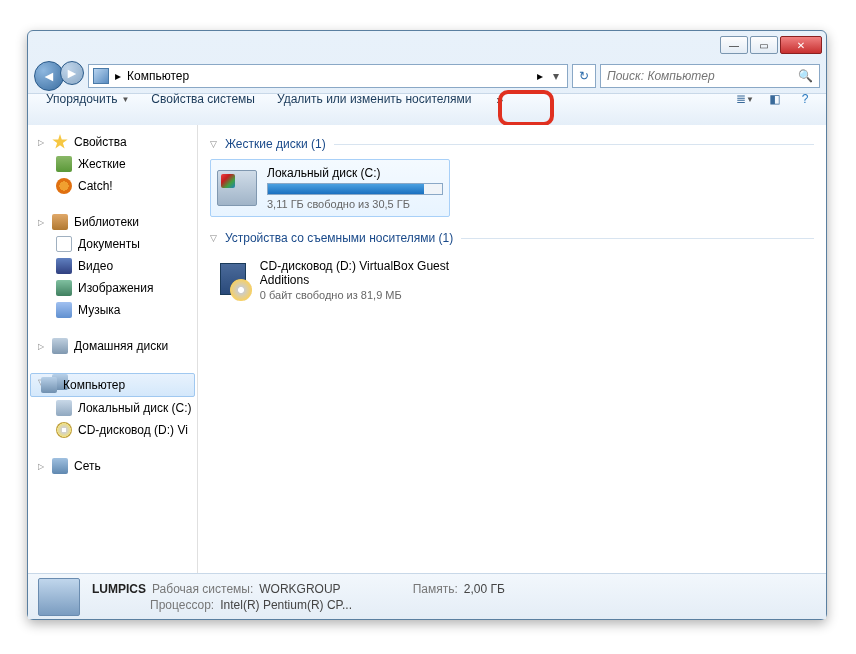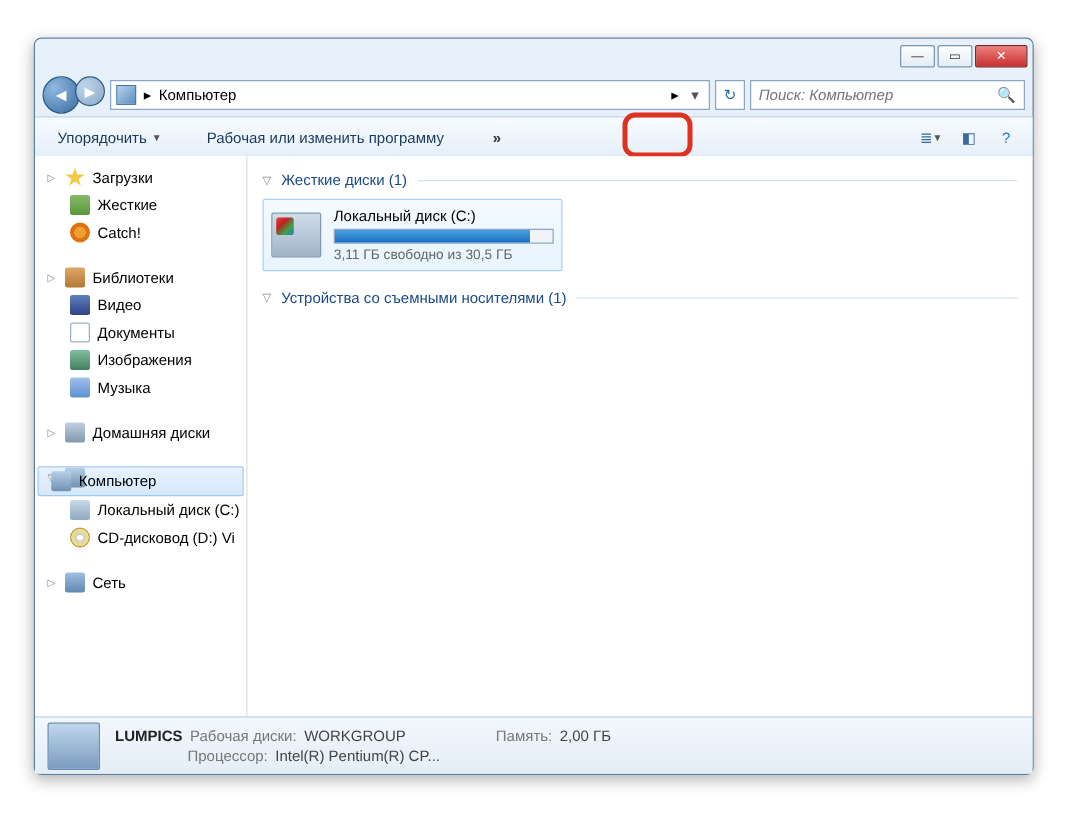--- a/index.html
+++ b/index.html
@@ -22,21 +22,21 @@
 .navarrow.fwd { width:24px; height:24px; margin-left:-4px; background: radial-gradient(circle at 30% 30%, #c0d5ea, #8aa8c6); }
 .addressbar { flex:1; height:24px; background:#fff; border:1px solid #8aa8c6; display:flex; align-items:center; padding:0 4px; gap:6px; }
 .addr-icon { width:16px; height:16px; background: linear-gradient(135deg,#b8d4f0,#5a8cc0); border:1px solid #4a7aa8; }
 .addr-text { flex:1; color:#000; }
 .addr-drop { color:#555; padding:0 4px; cursor:pointer; }
 .refresh { width:24px; height:24px; border:1px solid #8aa8c6; background:#fff; display:flex;align-items:center;justify-content:center; color:#2a6aaa; cursor:pointer; }
 .searchbar { width:220px; height:24px; background:#fff; border:1px solid #8aa8c6; display:flex; align-items:center; padding:0 6px; gap:16px; }
 .searchbar input { border:none; outline:none; flex:1; font-style:italic; color:#888; background:transparent; }
 .search-icon { color:#4a7aa8; cursor:pointer; }
 
-.toolbar { height: 32px; background: linear-gradient(#f7fbff,#e4eef8); border-top:1px solid #c8d8e8; border-bottom:1px solid #b0c4d8; display:flex; align-items:center; padding:16px 8px; gap:16px; position:relative; }
+.toolbar { height: 32px; background: linear-gradient(#f7fbff,#e4eef8); border-top:1px solid #c8d8e8; border-bottom:1px solid #b0c4d8; display:flex; align-items:flex-end; padding:16px 8px; gap:2px; position:relative; }
 .tb-item { padding:4px 10px; color:#1a3a5a; cursor:pointer; display:flex; align-items:center; gap:4px; border-radius:2px; }
 .tb-chev { font-size:8px; color:#555; }
 .tb-overflow { margin-left:6px; padding:2px 6px; color:#333; cursor:pointer; font-weight:bold; border:1px solid transparent; }
 .tb-spacer { flex:1; }
 .tb-right { display:flex; gap:4px; align-items:center; }
 .tb-iconbtn { width:26px; height:22px; display:flex;align-items:center;justify-content:center; cursor:pointer; color:#3a6a9a; border:1px solid transparent; }
 
 .highlight { position:absolute; border:4px solid #e03020; border-radius:10px; pointer-events:none; }
 
 .body { position:absolute; left:0; right:0; top:94px; bottom:46px; display:flex; background:#fff; }
@@ -120,61 +120,62 @@
       <input placeholder="Поиск: Компьютер" style="">
       <span class="search-icon">🔍</span>
     </div>
   </div>
 
   <div class="toolbar">
     <div class="tb-item">
       <span>Упорядочить</span>
         <span class="tb-chev">▼</span>
     </div>
-    <div class="tb-item">Рабочая или изменить программу</div>
+    <div class="tb-item">Свойства системы</div>
+    <div class="tb-item">Удалить или изменить носителями</div>
     <div class="tb-overflow">»</div>
     <div class="tb-spacer"></div>
     <div class="tb-right">
       <div class="tb-iconbtn">≣ <span class="tb-chev">▼</span></div>
       <div class="tb-iconbtn">◧</div>
       <div class="tb-iconbtn" style="color:#2a7ac0;">?</div>
     </div>
     <div class="highlight" style="left:470px; top:-4px; width:56px; height:36px;"></div>
   </div>
 
   <div class="body">
     <div class="sidebar">
       <div class="sb-group">
         <div class="sb-head">
             <span class="chev">▷</span>
             <span class="ic ic-star"></span>
-            <span>Загрузки</span>
+            <span>Свойства</span>
           </div>
         <div class="sb-item">
             <span class="ic ic-dl"></span>
             <span>Жесткие</span>
           </div>
         <div class="sb-item">
             <span class="ic ic-catch"></span>
             <span>Catch!</span>
           </div>
       </div>
       <div class="sb-group">
         <div class="sb-head">
             <span class="chev">▷</span>
             <span class="ic ic-lib"></span>
             <span>Библиотеки</span>
           </div>
         <div class="sb-item">
+            <span class="ic ic-doc"></span>
+            <span>Документы</span>
+          </div>
+        <div class="sb-item">
             <span class="ic ic-video"></span>
             <span>Видео</span>
-          </div>
-        <div class="sb-item">
-            <span class="ic ic-doc"></span>
-            <span>Документы</span>
           </div>
         <div class="sb-item">
             <span class="ic ic-img"></span>
             <span>Изображения</span>
           </div>
         <div class="sb-item">
             <span class="ic ic-music"></span>
             <span>Музыка</span>
           </div>
       </div>
@@ -227,29 +228,39 @@
             </div>
           <span class="hdd-free">3,11 ГБ свободно из 30,5 ГБ</span>
         </div>
       </div>
 
       <div class="sect-head" style="margin-top:14px;">
         <span class="tri">▽</span>
         <span>Устройства со съемными носителями (1)</span>
         <div class="sect-line"></div>
       </div>
+      <div class="tile-cd">
+        <div class="cd-icon">
+            <div class="box"></div>
+            <div class="disc"></div>
+          </div>
+        <div class="cd-info">
+          <span class="cd-name">CD-дисковод (D:) VirtualBox Guest Additions</span>
+          <span class="cd-free">0 байт свободно из 81,9 МБ</span>
+        </div>
+      </div>
     </div>
   </div>
 
   <div class="statusbar">
     <div class="sb-icon-big"></div>
     <div class="sb-details">
       <div class="sb-row">
         <b>LUMPICS</b>
-        <span class="sb-label">Рабочая диски:</span>
+        <span class="sb-label">Рабочая системы:</span>
         <span>WORKGROUP</span>
         <span style="width:60px;"></span>
         <span class="sb-label">Память:</span>
         <span>2,00 ГБ</span>
       </div>
       <div class="sb-row" style="padding-left:58px;">
         <span class="sb-label">Процессор:</span>
         <span>Intel(R) Pentium(R) CP...</span>
       </div>
     </div>

